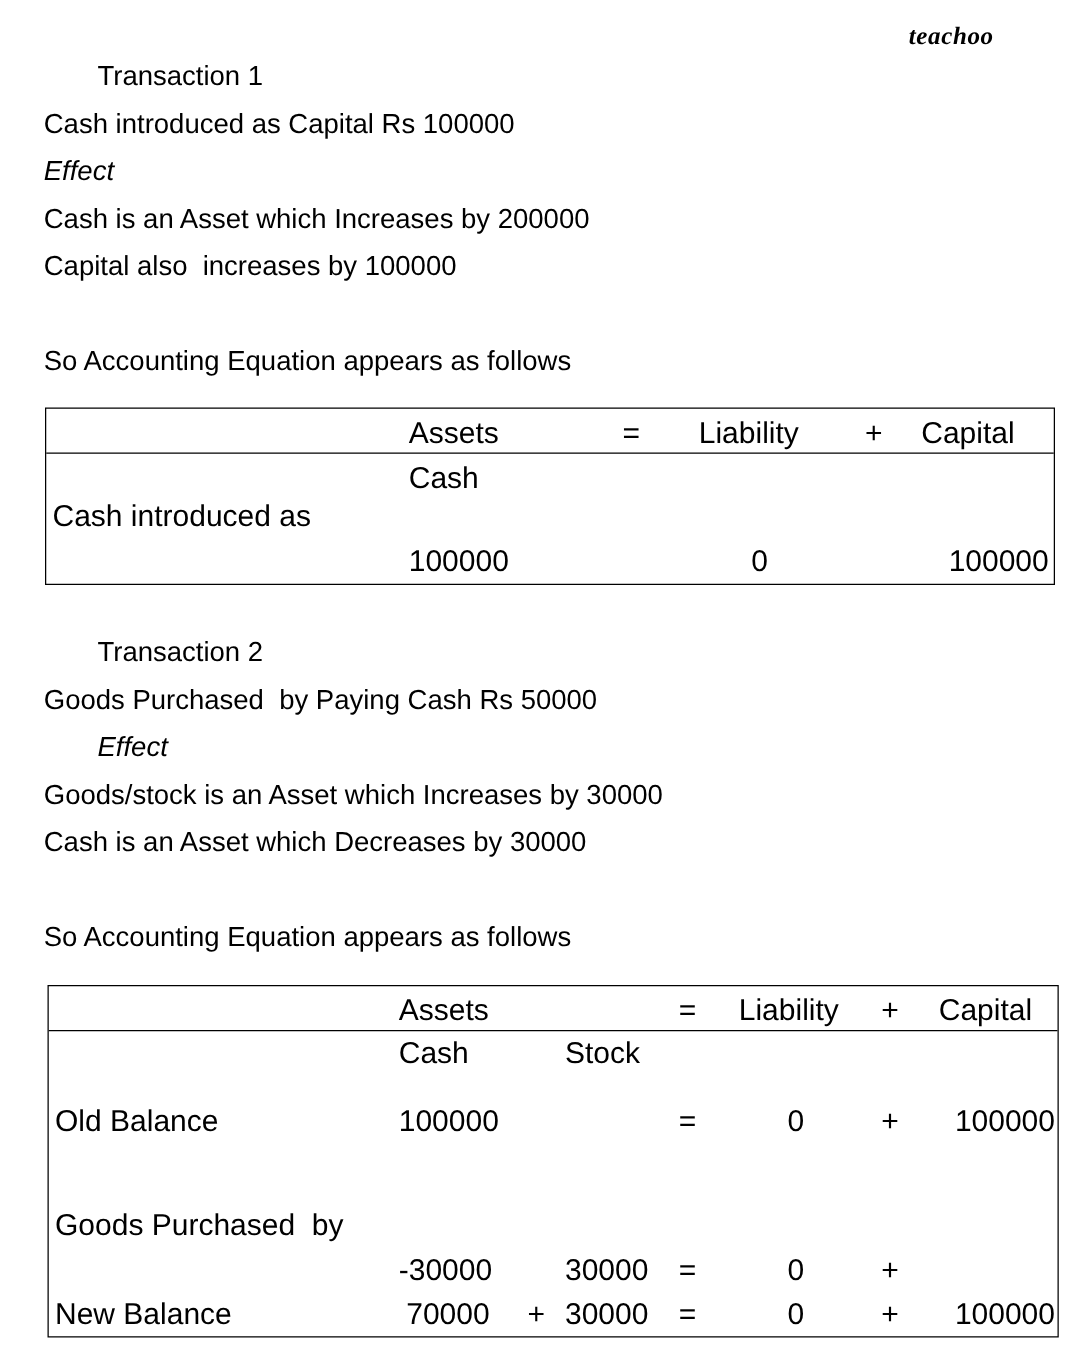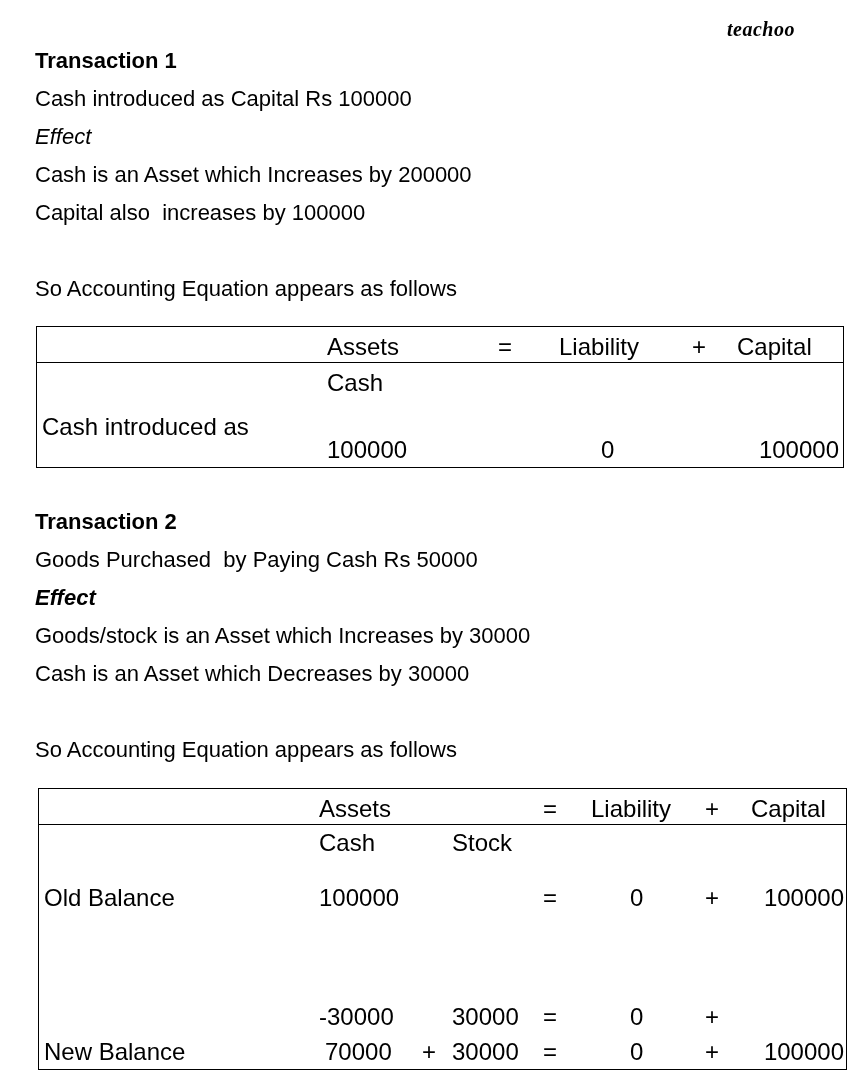--- a/index.html
+++ b/index.html
@@ -1,21 +1,21 @@
 <!DOCTYPE html>
 <html><head>
 <meta charset="utf-8">
 <style>
   html, body { margin:0; padding:0; background:#ffffff; }
   body { width:859px; height:1086px; position:relative; overflow:hidden;
          font-family:"Liberation Sans", sans-serif; color:#000; font-size:22px; }
   .abs { position:absolute; white-space:pre; line-height:1; }
   .logo { position:absolute; left:727px; top:18px; font-family:Liberation Serif, serif;
           font-style:italic; font-weight:bold; font-size:20px; letter-spacing:0.5px; }
-  .b { font-weight:bold; }
+  .b { font-weight:normal;margin-left:43px; }
   .i { font-style:italic; }
   .tbl { position:absolute; border:1.5px solid #000; box-sizing:border-box; }
   .hline { position:absolute; left:0; right:0; height:0; border-top:1.5px solid #000; }
   .cell { position:absolute; white-space:pre; line-height:1; font-size:24px; }
   .r { text-align:right; }
 </style>
 </head>
 <body>
 
 <div class="logo">teachoo</div>
@@ -28,21 +28,21 @@
 <div class="abs" style="left:35px;top:278px;">So Accounting Equation appears as follows</div>
 
 <div class="tbl" style="left:36px;top:326px;width:808px;height:142px;">
   <div class="hline" style="top:35px;"></div>
   <div class="cell" style="left:290px;top:8px;">Assets</div>
   <div class="cell" style="left:461px;top:8px;">=</div>
   <div class="cell" style="left:522px;top:8px;">Liability</div>
   <div class="cell" style="left:655px;top:8px;">+</div>
   <div class="cell" style="left:700px;top:8px;">Capital</div>
   <div class="cell" style="left:290px;top:44px;">Cash</div>
-  <div class="cell" style="left:5px;top:88px;">Cash introduced as</div>
+  <div class="cell" style="left:5px;top:75px;">Cash introduced as</div>
   <div class="cell" style="left:290px;top:111px;">100000</div>
   <div class="cell" style="left:564px;top:111px;">0</div>
   <div class="cell r" style="right:4px;top:111px;">100000</div>
 </div>
 
 <div class="abs b" style="left:35px;top:511px;">Transaction 2</div>
 <div class="abs" style="left:35px;top:549px;">Goods Purchased  by Paying Cash Rs 50000</div>
 <div class="abs b i" style="left:35px;top:587px;">Effect</div>
 <div class="abs" style="left:35px;top:625px;">Goods/stock is an Asset which Increases by 30000</div>
 <div class="abs" style="left:35px;top:663px;">Cash is an Asset which Decreases by 30000</div>
@@ -58,20 +58,21 @@
   <div class="cell" style="left:280px;top:42px;">Cash</div>
   <div class="cell" style="left:413px;top:42px;">Stock</div>
 
   <div class="cell" style="left:5px;top:97px;">Old Balance</div>
   <div class="cell" style="left:280px;top:97px;">100000</div>
   <div class="cell" style="left:504px;top:97px;">=</div>
   <div class="cell" style="left:591px;top:97px;">0</div>
   <div class="cell" style="left:666px;top:97px;">+</div>
   <div class="cell r" style="right:2px;top:97px;">100000</div>
 
+  <div class="cell" style="left:5px;top:180px;">Goods Purchased  by</div>
   <div class="cell" style="left:280px;top:216px;">-30000</div>
   <div class="cell" style="left:413px;top:216px;">30000</div>
   <div class="cell" style="left:504px;top:216px;">=</div>
   <div class="cell" style="left:591px;top:216px;">0</div>
   <div class="cell" style="left:666px;top:216px;">+</div>
 
   <div class="cell" style="left:5px;top:251px;">New Balance</div>
   <div class="cell" style="left:286px;top:251px;">70000</div>
   <div class="cell" style="left:383px;top:251px;">+</div>
   <div class="cell" style="left:413px;top:251px;">30000</div>

